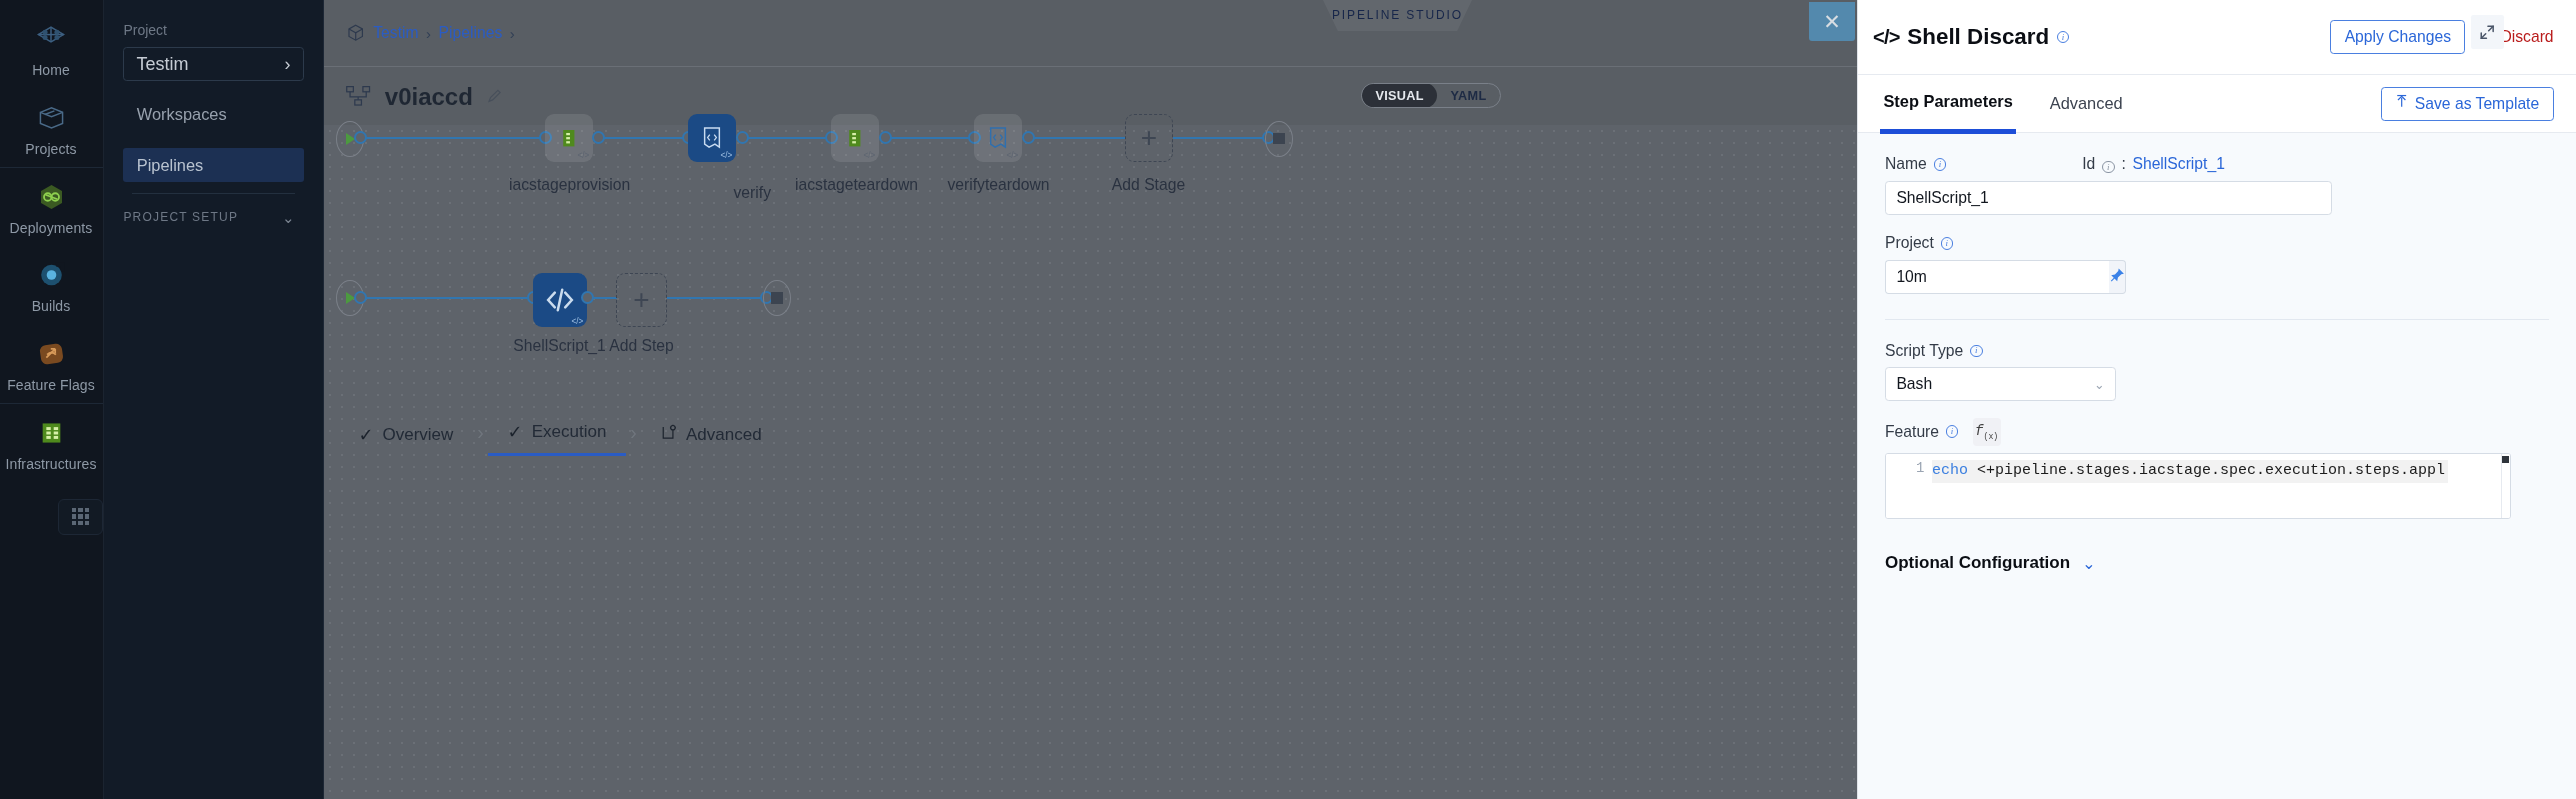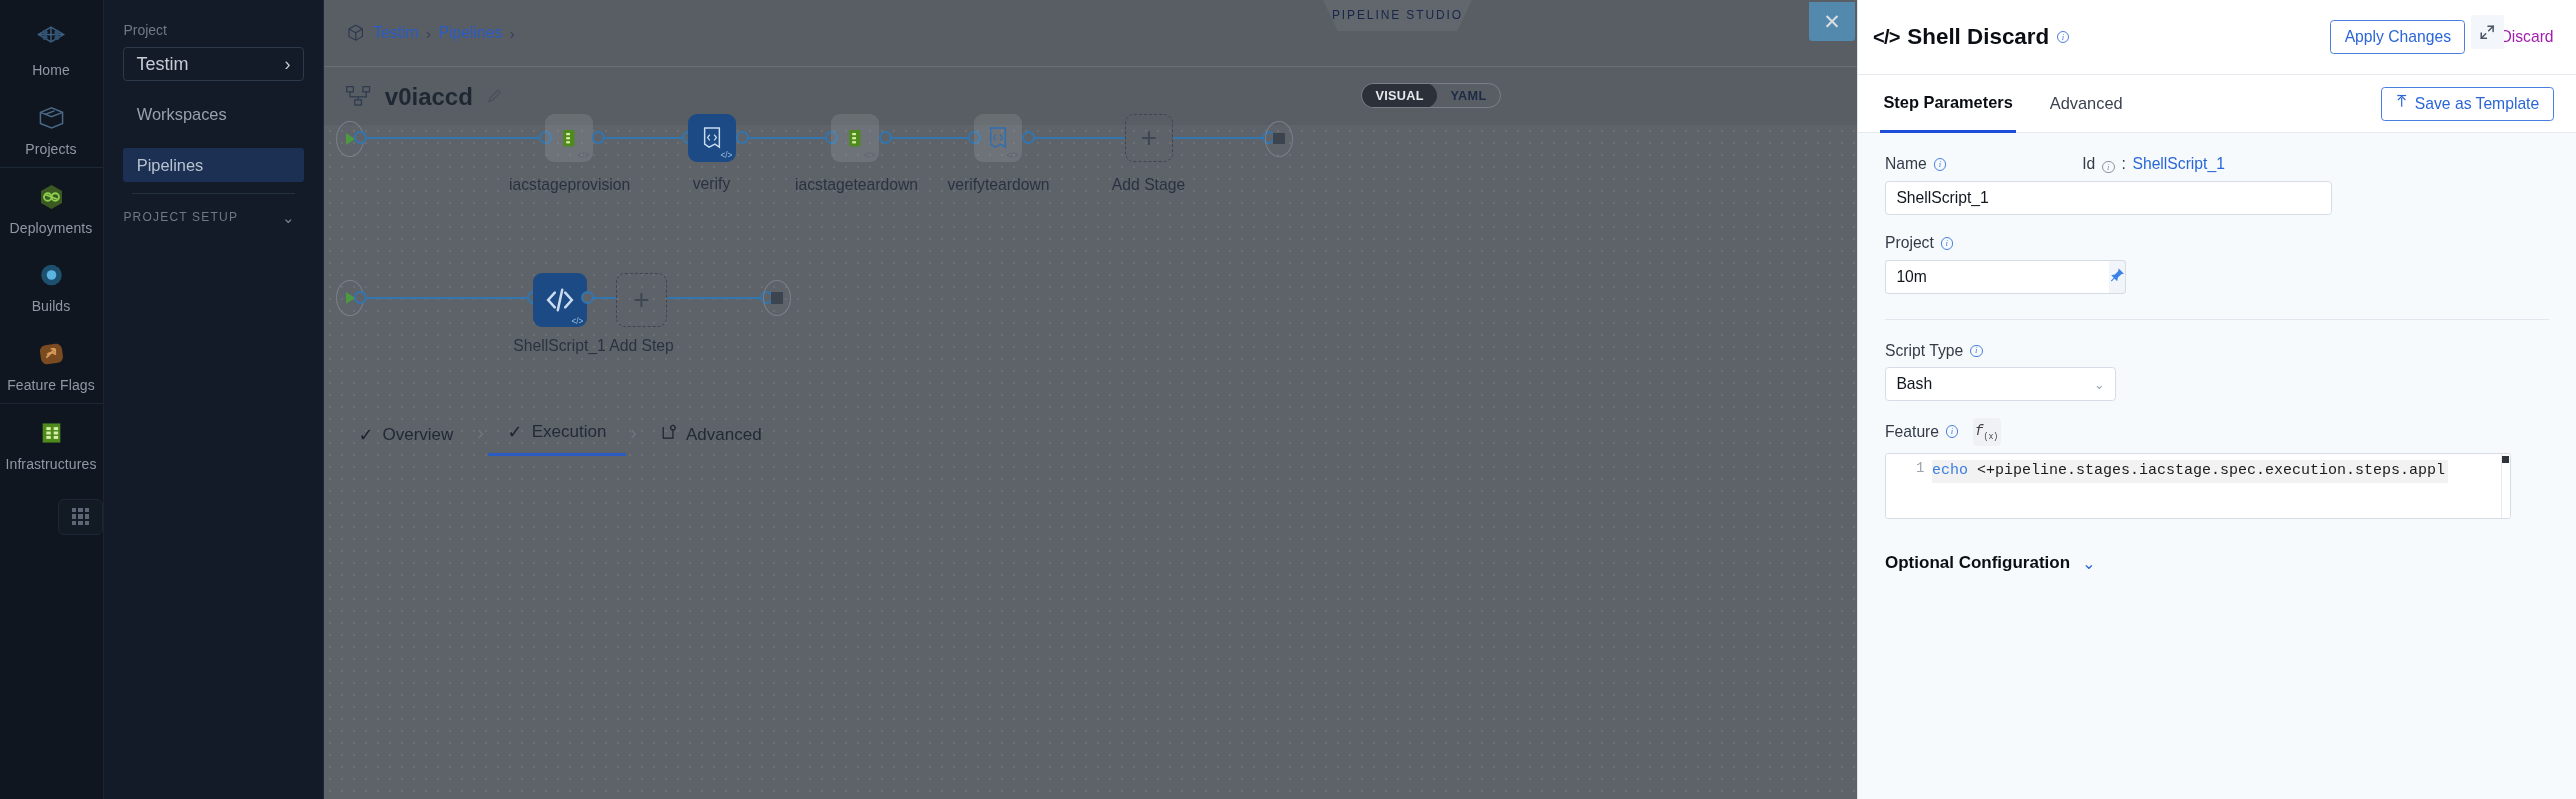--- a/index.html
+++ b/index.html
@@ -180,28 +180,28 @@
     color: #4a7fe0; font-size: 9px; font-style: italic; font-family: "Liberation Serif", serif;
     line-height: 1; cursor: pointer; flex: none;
   }
   .info-i.grey { border-color: #8a94a3; color: #8a94a3; }
   .spacer { flex: 1; }
   .btn-outline {
     height: 34px; padding: 0 13.4px; border: 0.7px solid #4a7fe0; border-radius: 3.7px;
     background: #fff; color: #2a66d8; font-size: 15.7px; font-weight: 400; cursor: pointer;
     display:flex; align-items:center; gap: 6px;
   }
-  .link-btn { font-size: 15.7px; color: #a21caf; margin-left: 35px; cursor: pointer; }
+  .link-btn { font-size: 15.7px; color: #b91c1c; margin-left: 35px; cursor: pointer; }
 
   .p-tabs {
     height: 58px; display: flex; align-items: center; padding: 0 22.4px 0 22.4px;
     border-bottom: 0.7px solid #e6eaf0; gap: 0;
   }
   .p-tab { font-size: 16.4px; color: #3c4350; padding: 0 3px 18px 3px; margin-top: 18px; cursor: pointer;}
-  .p-tab.active { font-weight: 700; color: #0b0e14; border-bottom: 3px solid #1d4ed8; }
+  .p-tab.active { font-weight: 700; color: #0b0e14; border-bottom: 5px solid #1d4ed8; }
   .p-tab + .p-tab { margin-left: 31px; }
 
   .p-body { padding: 22.4px 27px 0 27px; background: #f7fafd; height: 667px; }
   .fld-label {
     display:flex; align-items:center; gap: 6.7px; font-size: 15.7px; color: #333b47;
     margin-bottom: 7.5px;
   }
   .row-top { display:flex; align-items:flex-start; }
   .id-row { display:flex; align-items:flex-end; gap: 6.7px; font-size: 15.7px; color: #333b47; margin-left: 136px;}
   .id-row .val { color: #2a66d8; }
@@ -454,21 +454,21 @@
       <div class="circ" style="left:268px; top:6px;"></div>
       <div class="circ" style="left:358px; top:6px;"></div>
 
       <div class="node sel" style="left:364px; top:-11.2px;">
         <svg width="24" height="25" viewBox="0 0 32 34" fill="none" stroke="#c9dcf2" stroke-width="2">
           <path d="M6 4 L26 4 L26 30 L20 26 L12 30 L6 26 Z"></path>
           <path d="M13 13 L10 17 L13 21 M19 13 L22 17 L19 21" stroke-width="1.7"></path>
           </svg>
         <span class="mini">&lt;/&gt;</span>
       </div>
-      <div class="nlabel" style="left:328px; top:48px;">verify</div>
+      <div class="nlabel" style="left:328px; top:57px;text-align:right;">verify</div>
 
       <div class="conn" style="left:418px; top:12px; width:89px;"></div>
       <div class="circ" style="left:412px; top:6px;"></div>
       <div class="circ" style="left:501px; top:6px;"></div>
 
       <div class="node" style="left:507px; top:-11.2px;">
         <svg width="22.4" height="22.4" viewBox="0 0 30 30">
           <path d="M7 4 L22 4 L22 26 L7 26 Z" fill="#4f8a1d"></path>
           <g fill="#d7f0a8">
               <rect x="11" y="8" width="5" height="3"></rect>

